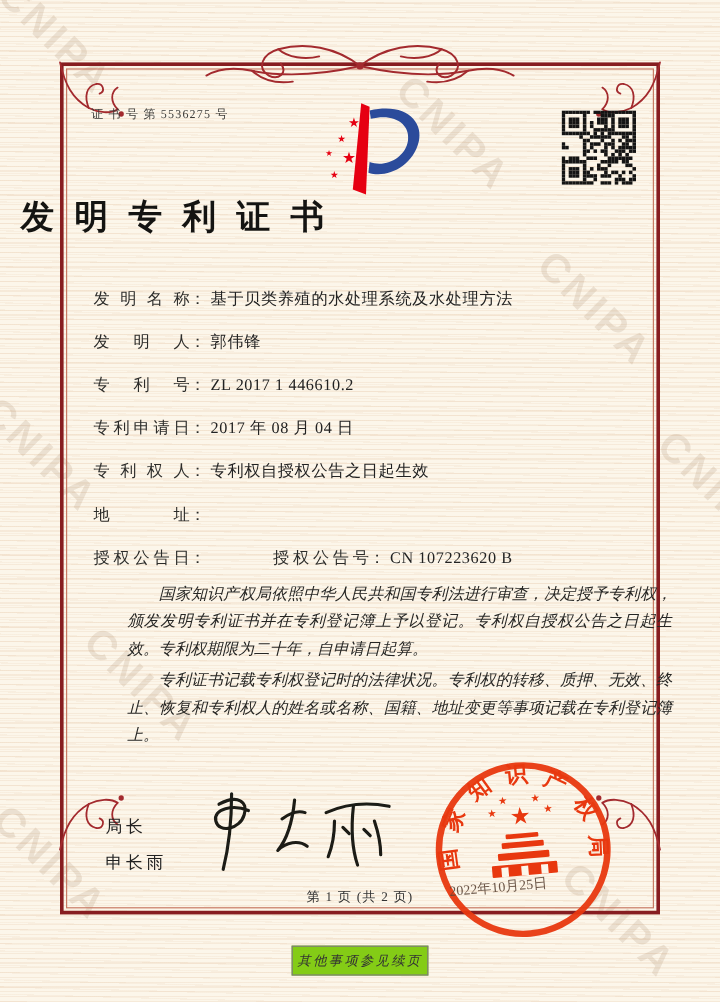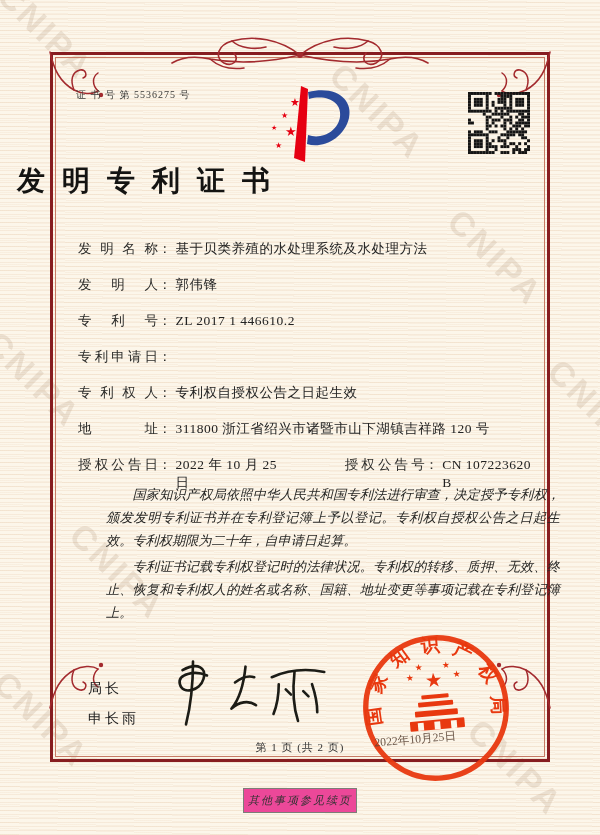--- a/index.html
+++ b/index.html
@@ -54,21 +54,21 @@
   .sign-titles{position:absolute;left:88px;top:680px;font-size:14px;letter-spacing:3px;color:#222;}
   .sign-titles div{margin-bottom:12px;}
   .signature{position:absolute;left:158px;top:645px;}
   .seal{position:absolute;left:358px;top:628px;transform:rotate(-5deg);}
   .pageinfo{
     position:absolute;left:0;top:740px;width:100%;text-align:center;
     font-size:11px;color:#333;letter-spacing:1px;
   }
   .notebox{
     position:absolute;left:50%;top:788px;transform:translateX(-50%);
-    border:1px solid #7d7d78;background:#ec4899;padding:4px 4px;
+    border:1px solid #7d7d78;background:#84cc16;padding:4px 4px;
     font-size:11px;letter-spacing:2px;color:#333;font-style:italic;
   }
 </style>
 </head>
 <body>
 
 <div class="page">
 
   <div class="watermark" style="left:-14px;top:12px;">CNIPA</div>
   <div class="watermark" style="left:318px;top:92px;">CNIPA</div>
@@ -385,35 +385,34 @@
       <span class="fvalue">郭伟锋</span>
     </div>
     <div class="frow">
       <span class="flabel">专利号</span>
         <span class="fcolon">：</span>
       <span class="fvalue">ZL 2017 1 446610.2</span>
     </div>
     <div class="frow">
       <span class="flabel">专利申请日</span>
         <span class="fcolon">：</span>
+      <span class="fvalue">2017 年 08 月 04 日</span>
     </div>
     <div class="frow">
       <span class="flabel">专利权人</span>
         <span class="fcolon">：</span>
       <span class="fvalue">专利权自授权公告之日起生效</span>
     </div>
     <div class="frow">
       <span class="flabel">地址</span>
         <span class="fcolon">：</span>
-      <span class="fvalue">311800 浙江省绍兴市诸暨市山下湖镇吉祥路 120 号</span>
     </div>
     <div class="frow">
       <span class="flabel">授权公告日</span>
         <span class="fcolon">：</span>
-      <span class="fvalue">2022 年 10 月 25 日</span>
       <span class="grant-pair2">
         <span class="flabel">授权公告号</span>
           <span class="fcolon">：</span>
         <span class="fvalue">CN 107223620 B</span>
       </span>
     </div>
   </div>
 
   <div class="bodytext">
     <p>国家知识产权局依照中华人民共和国专利法进行审查，决定授予专利权，颁发发明专利证书并在专利登记簿上予以登记。专利权自授权公告之日起生效。专利权期限为二十年，自申请日起算。</p>

